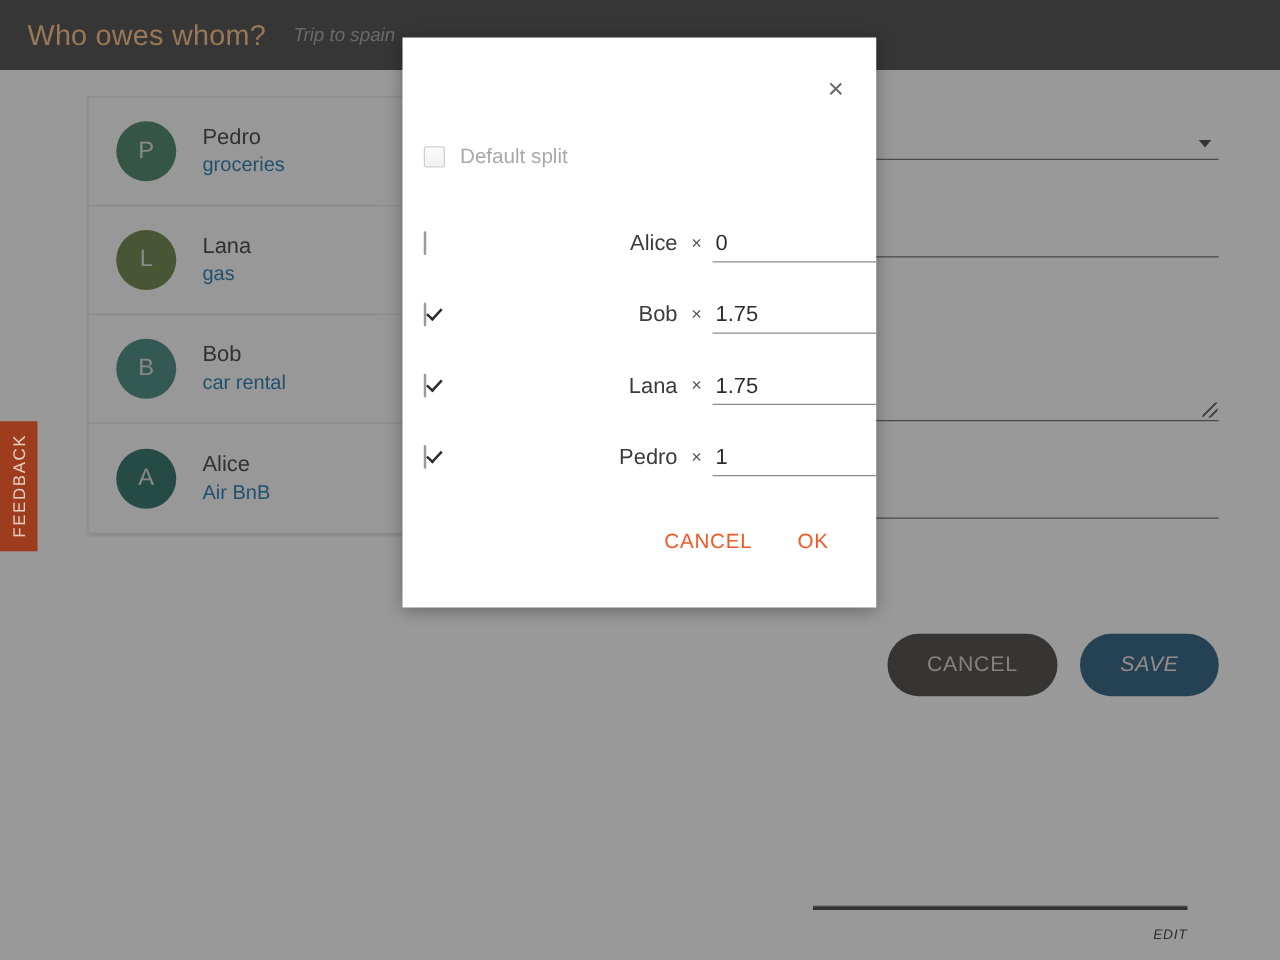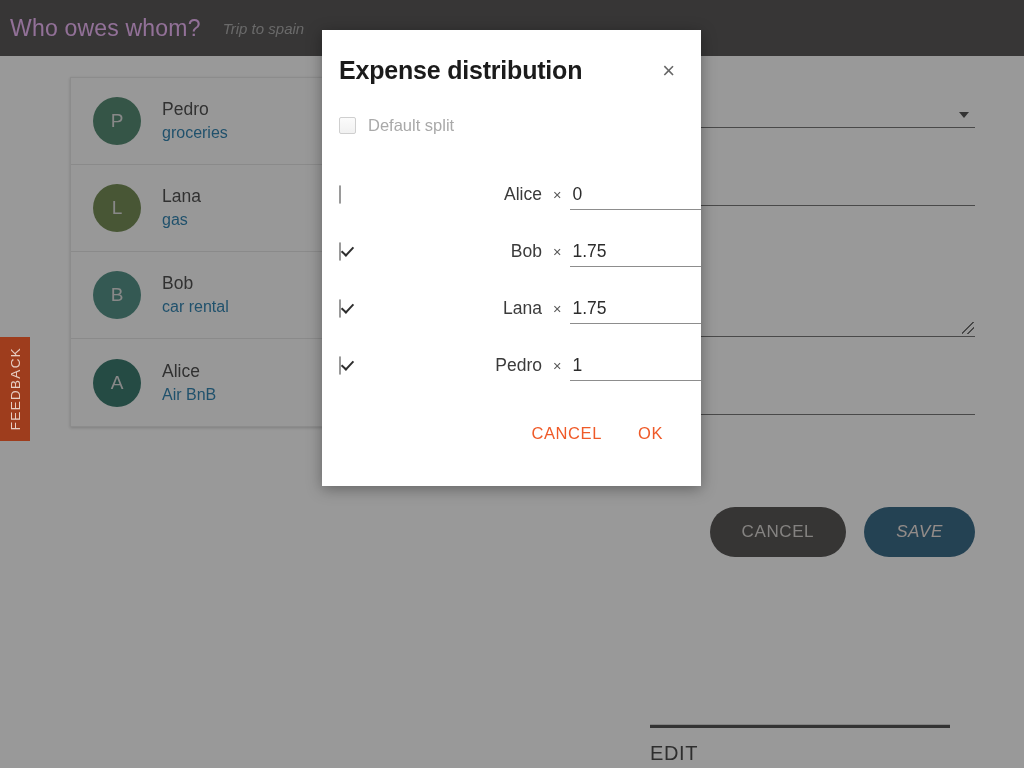--- a/index.html
+++ b/index.html
@@ -11,22 +11,22 @@
   }
   #app { position: relative; width: 1024px; height: 768px; }
 
   
   .app-header {
     position: absolute; left: 0; top: 0; width: 1024px; height: 56px;
     background: #333131;
     display: flex; align-items: center;
   }
   .app-title {
-    color: #f0abfc; font-size: 23px; font-weight: 400;
-    margin-left: 10px; letter-spacing: .2px;
+    color: #fdba74; font-size: 23px; font-weight: 400;
+    margin-left: 22px; letter-spacing: .2px;
   }
   .trip-name {
     color: #9c9c9c; font-size: 15px; margin-left: 22px;
     white-space: nowrap;
     font-style: italic;
   }
   .header-tabs {
     margin-left: auto; display: flex; align-items: center;
     gap: 37px; padding-right: 30px;
   }
@@ -111,23 +111,23 @@
   .btn-cancel { background: #302e2c; color: #d4d0cc; }
   .btn-save   { background: #0c4a6e; color: #f3e4dd; font-style: italic; }
 
   
   .bottom-tabs {
     position: absolute; left: 650px; top: 668px; width: 300px;
     border-top: 1px solid #cfcfcf;
     display: flex;
   }
   .bottom-tab {
-    flex: 1 1 0; text-align: left;
-    padding-top: 17px; font-size: 20px; letter-spacing: .6px;
-    color: #8a8a8a; cursor: pointer;
+    flex: 1 1 0; text-align: right;
+    padding-top: 17px; font-size: 11px; letter-spacing: .6px;
+    color: #8a8a8a; cursor: pointer; font-style: italic;
   }
   .bottom-tab.active {
     color: #212121;
     box-shadow: inset 0 3px 0 0 #2b2b2b;
   }
 
   
   .feedback-tab {
     position: absolute; left: 0; top: 337px;
     width: 30px; height: 104px;
@@ -324,21 +324,20 @@
 
   <div class="overlay"></div>
 
   <div class="feedback-tab">
     <span class="feedback-text">FEEDBACK</span>
   </div>
 
   <div class="dialog">
 
     <div class="dialog-title-row">
-      <span class="dialog-title">Expense distribution</span>
       <span class="dialog-close">×</span>
     </div>
 
     <div class="dialog-default-split">
       <span class="cbx disabled"></span>
       <span class="dialog-default-label">Default split</span>
     </div>
 
     <div class="split-rows">
 

